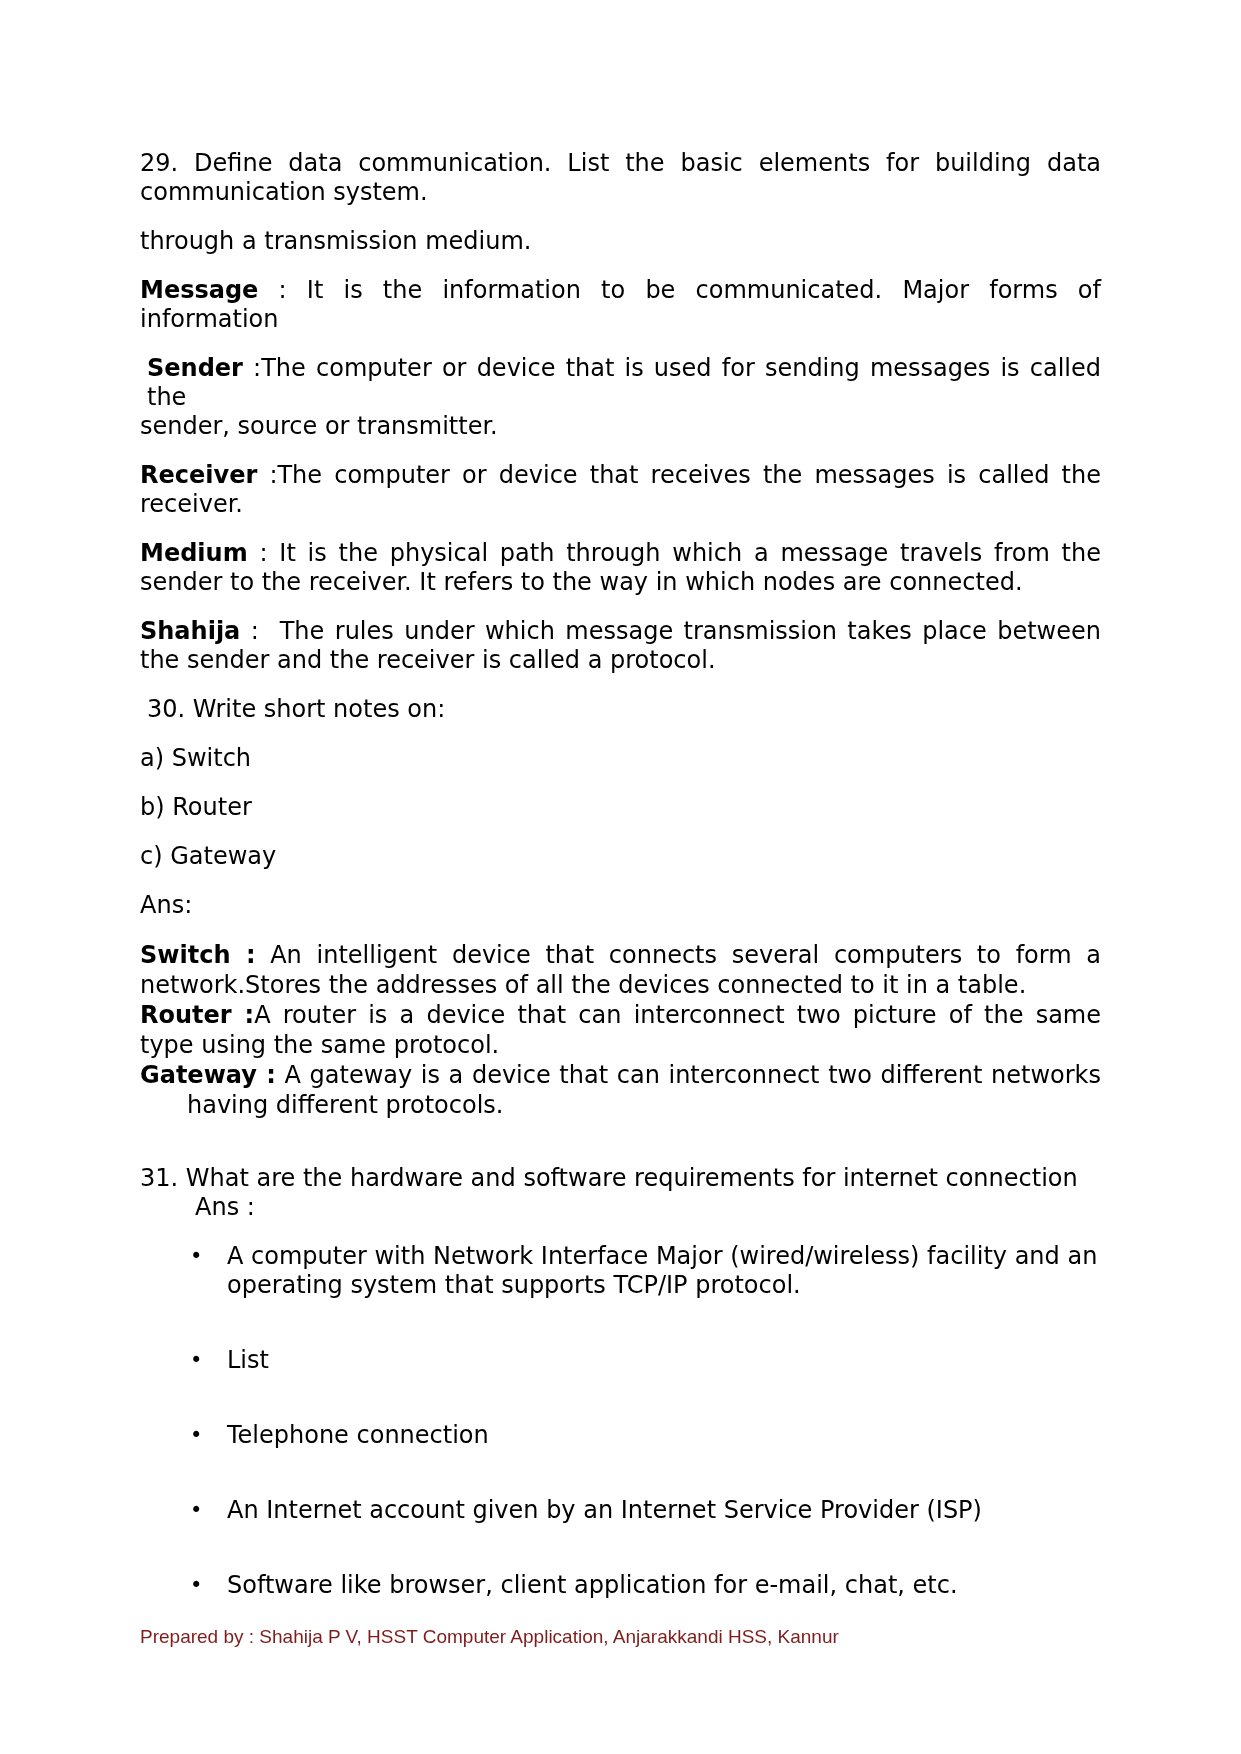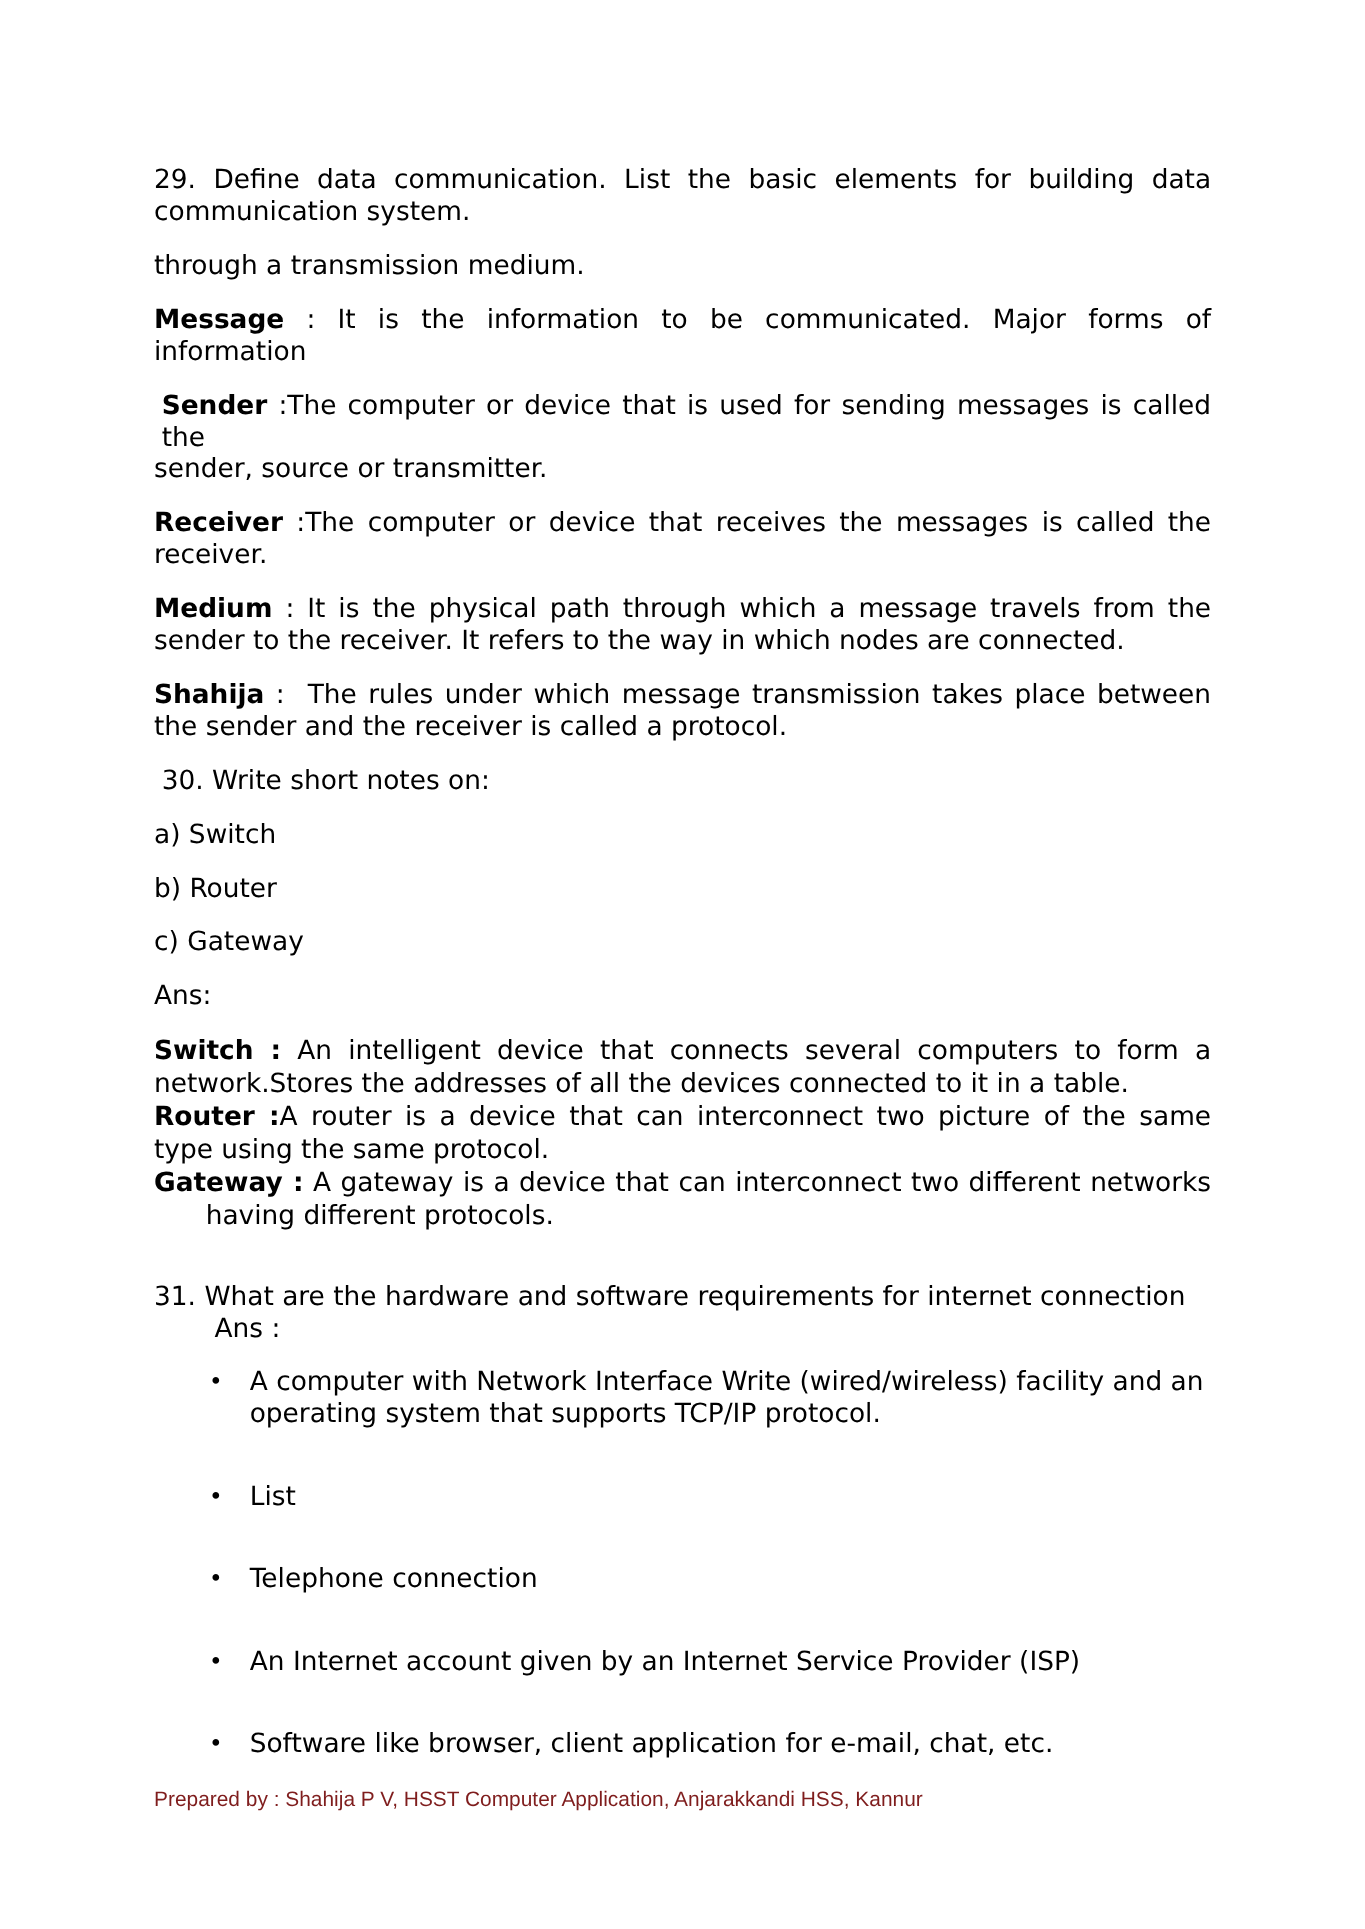--- a/index.html
+++ b/index.html
@@ -76,21 +76,21 @@
         <div class="line fill"><b>Gateway :</b><span> A gateway is a device that can interconnect two different networks</span></div>
         <div class="line" style="padding-left: 47px;"><span>having different protocols.</span></div>
       </div>
       <div class="para">
         <div class="line"><span>31. What are the hardware and software requirements for internet connection</span></div>
         <div class="line" style="padding-left: 55px;"><span>Ans :</span></div>
       </div>
       <div class="bullet-item">
         <span class="dot">•</span>
         <div class="btext">
-          <div class="line">A computer with Network Interface Write (wired/wireless) facility and an</div>
+          <div class="line">A computer with Network Interface Major (wired/wireless) facility and an</div>
           <div class="line">operating system that supports TCP/IP protocol.</div>
         </div>
       </div>
       <div class="bullet-item">
         <span class="dot">•</span>
         <div class="btext">
           <div class="line">List</div>
         </div>
       </div>
       <div class="bullet-item">

